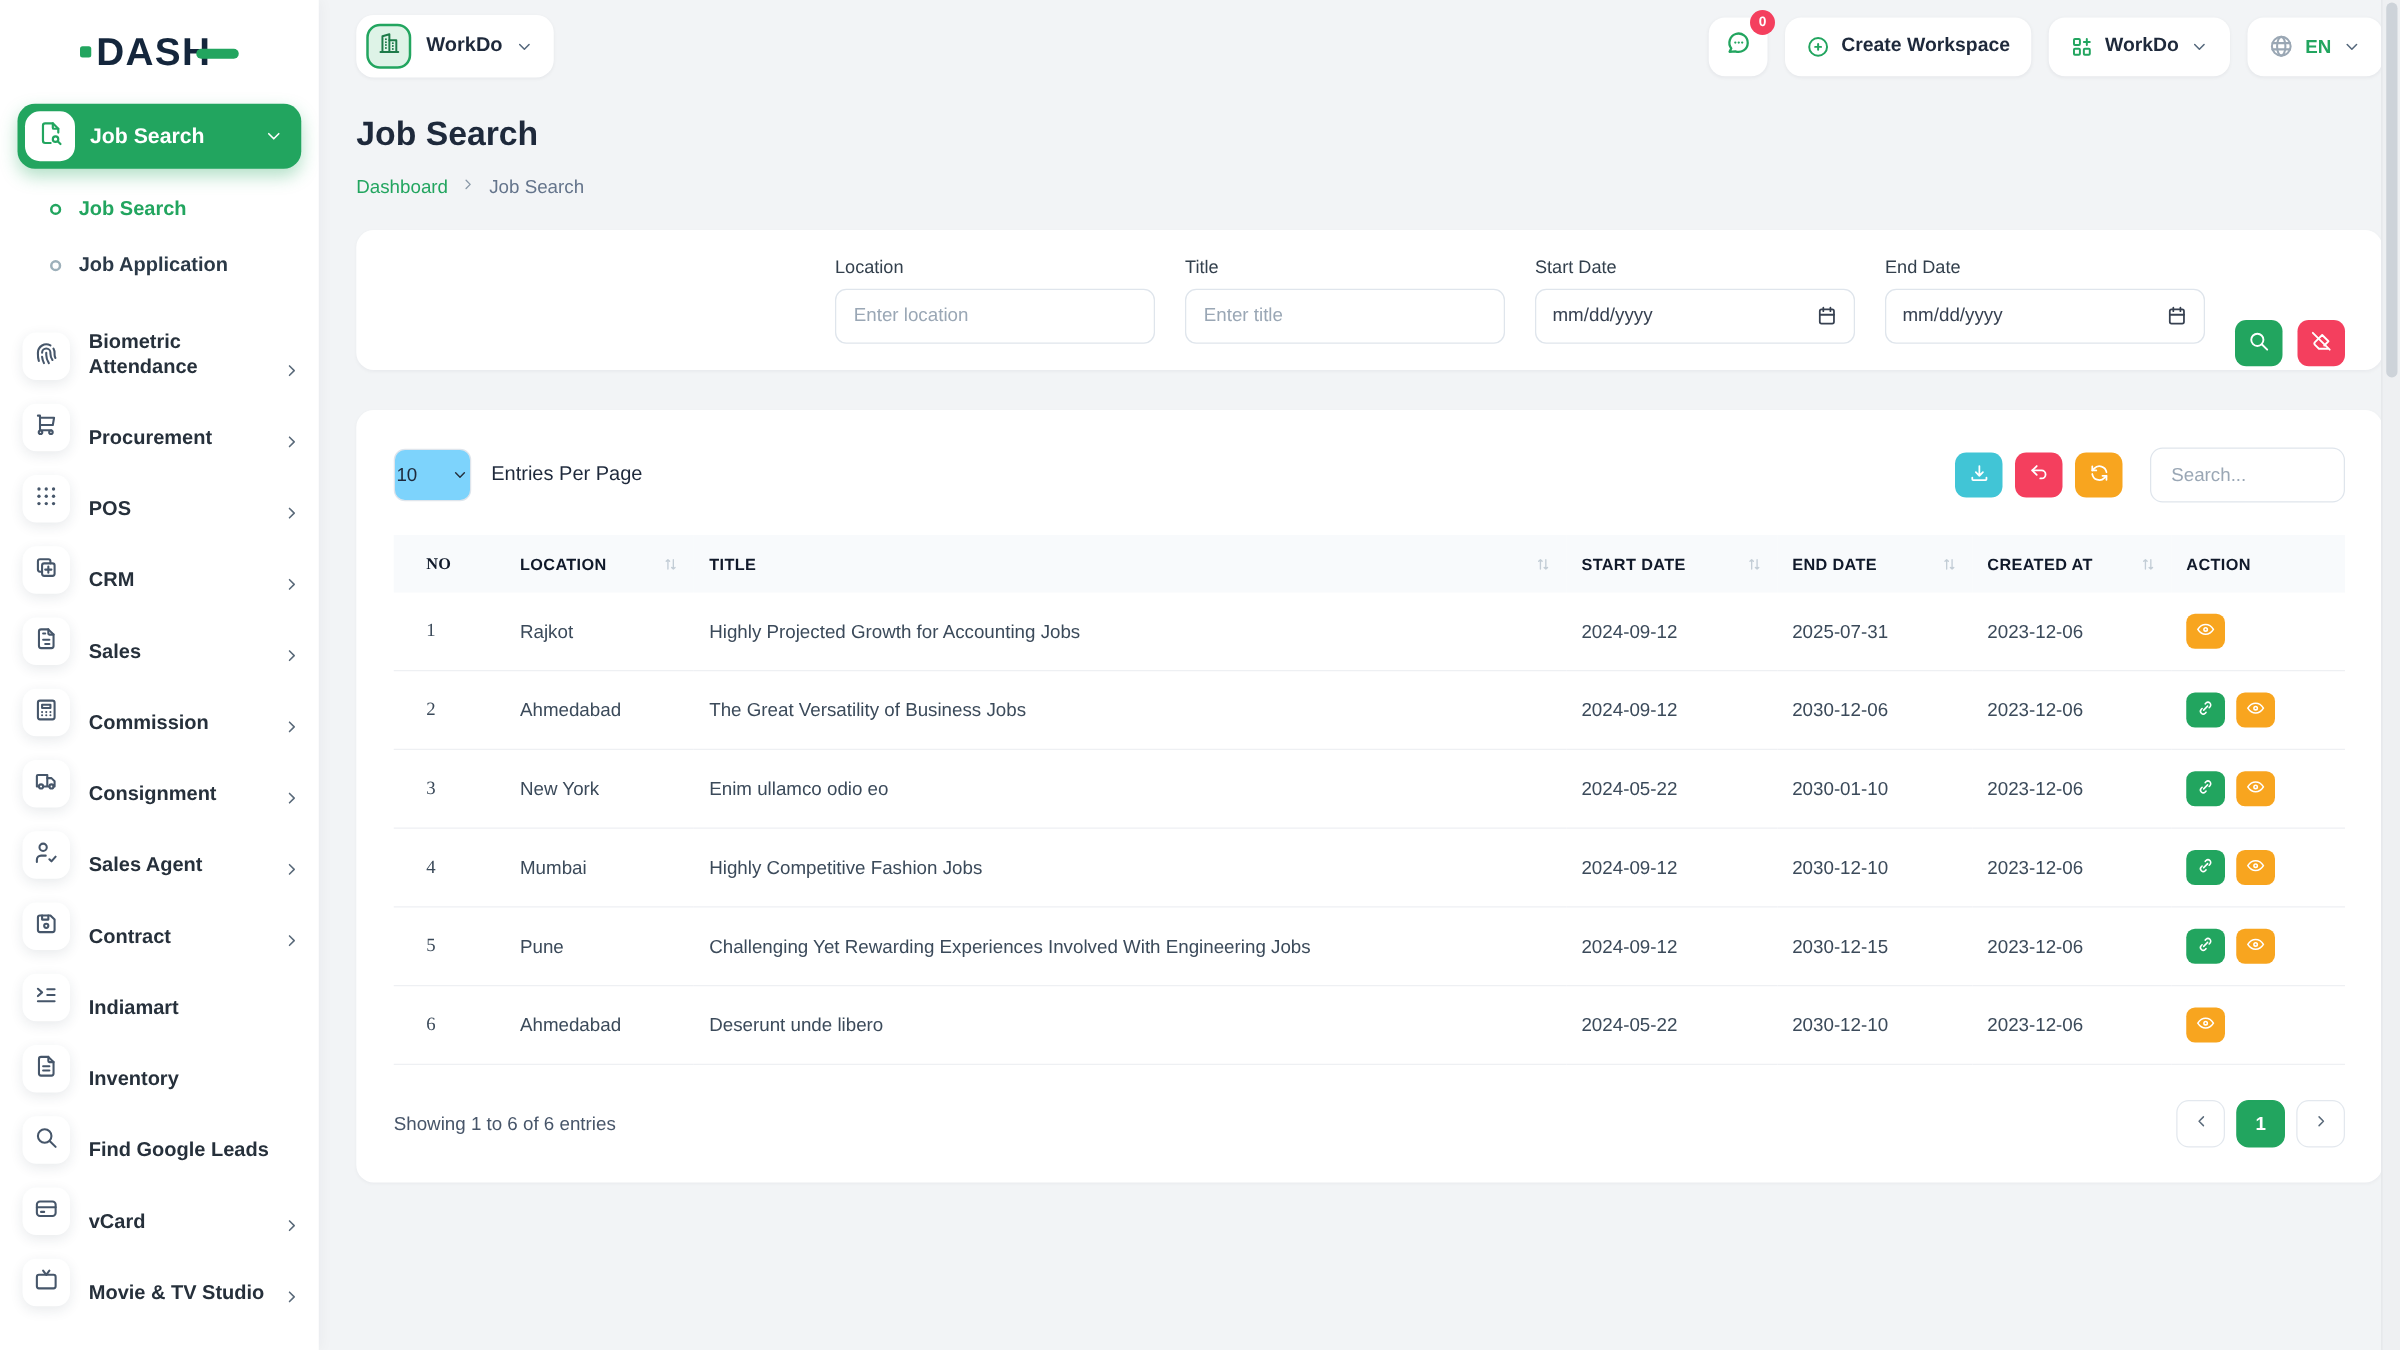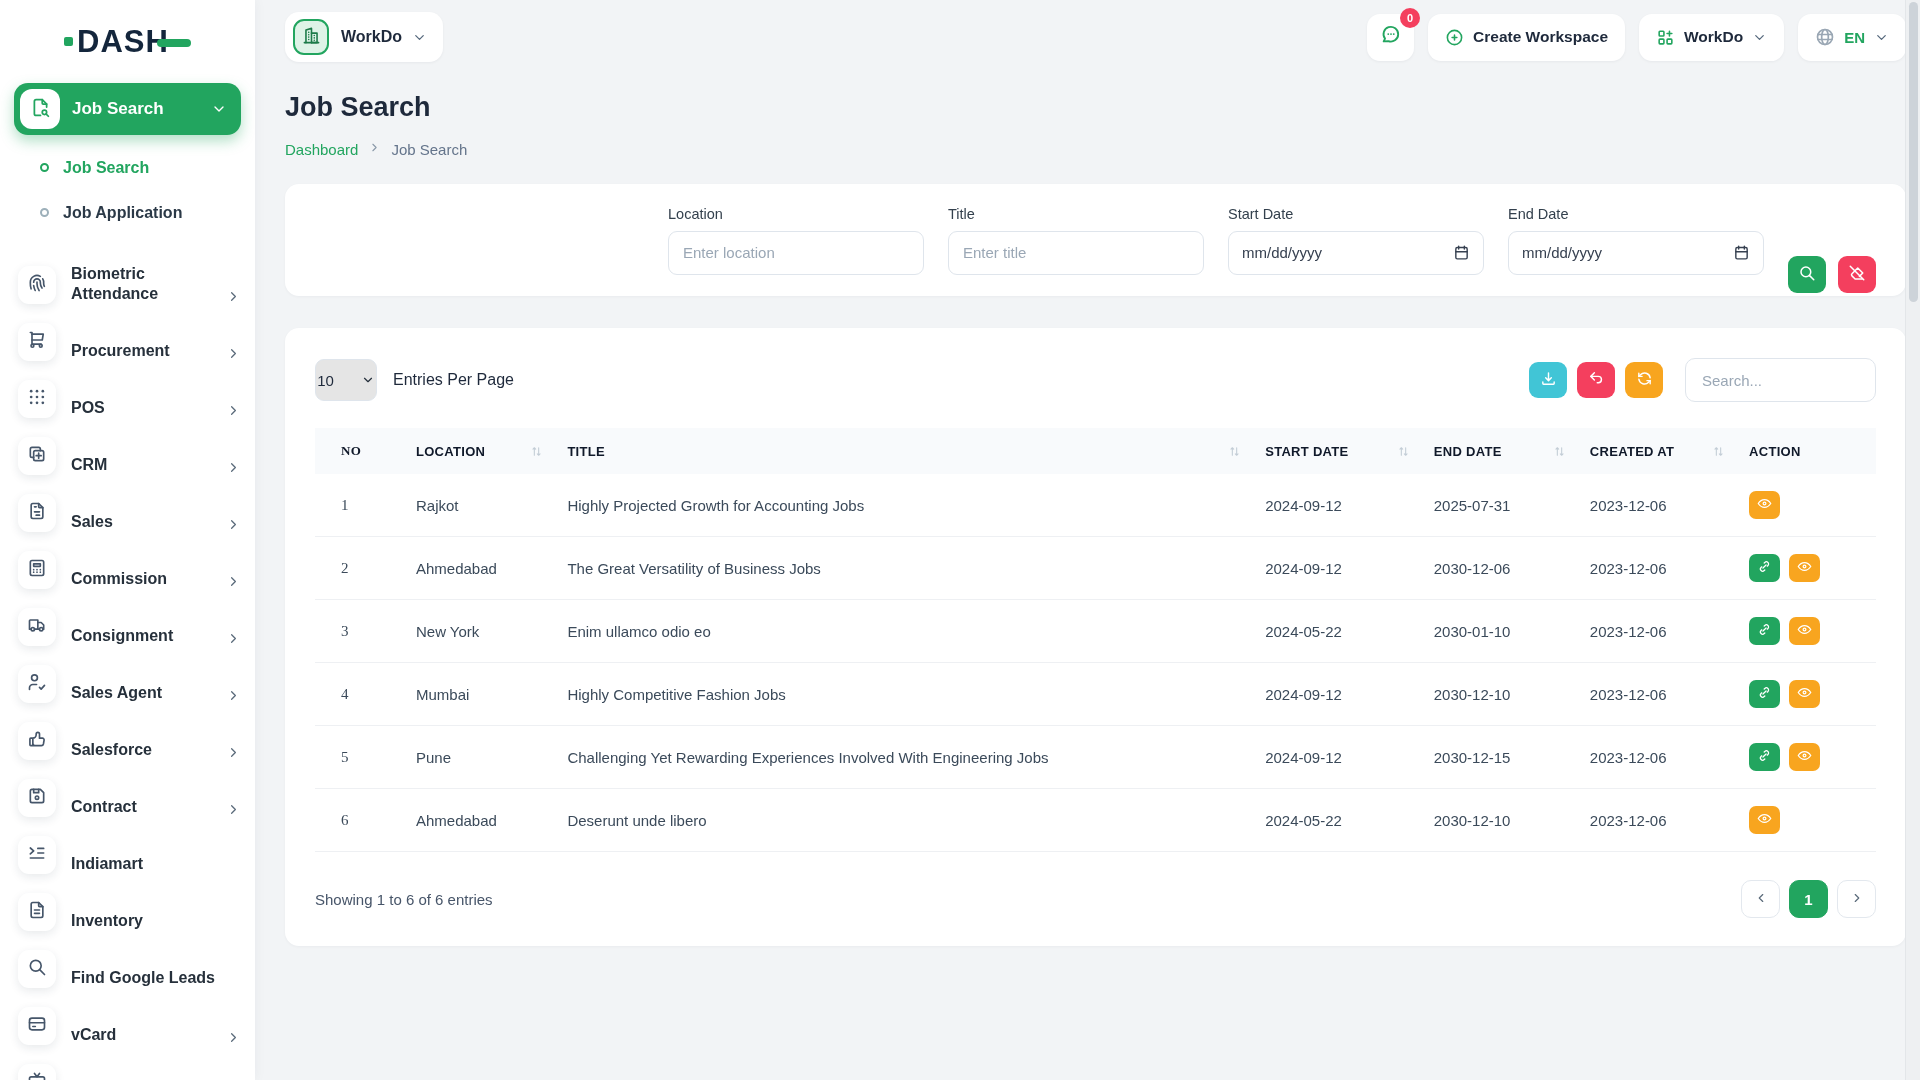--- a/index.html
+++ b/index.html
@@ -69,29 +69,29 @@
   .date-box .cal{color:#374151;display:flex;}
   .date-box .cal svg{width:17px;height:17px;}
   .f-btns{display:flex;gap:12px;align-self:flex-end;margin-bottom:3px;}
   .sq-btn{width:38px;height:37px;border:none;border-radius:9px;display:flex;align-items:center;justify-content:center;color:#fff;cursor:pointer;}
   .sq-btn svg{width:18px;height:18px;}
   .btn-green{background:#22a55f;}
   .btn-pink{background:#f43f5e;}
 
   .table-card{margin-top:32px;padding:30px 30px 28px 30px;min-height:598px;}
   .tc-controls{display:flex;align-items:center;}
-  .epp-select{width:62px;height:42px;border:1px solid #dfe5ec;border-radius:9px;display:flex;align-items:center;justify-content:center;gap:27px;font-size:15px;color:#1e293b;cursor:pointer;background:#e5e5e5;}
+  .epp-select{width:62px;height:42px;border:1px solid #dfe5ec;border-radius:9px;display:flex;align-items:center;justify-content:center;gap:27px;font-size:15px;color:#1e293b;cursor:pointer;background:#7dd3fc;}
   .epp-select .chev{display:flex;color:#25303c;}
   .epp-select .chev svg{width:14px;height:14px;}
   .epp-label{margin-left:16px;font-size:16px;color:#1e293b;}
   .tc-spacer{flex:1;}
   .toolbar{display:flex;gap:10px;}
   .tool-btn{width:38px;height:36px;border:none;border-radius:9px;display:flex;align-items:center;justify-content:center;color:#fff;cursor:pointer;}
   .tool-btn svg{width:17px;height:17px;}
-  .tc-search{margin-left:22px;width:191px;height:44px;border:1px solid #dfe5ec;border-radius:10px;padding:0 16px;font-size:15px;color:#374151;outline:none;font-family:inherit;background:#fff;}
+  .tc-search{margin-left:22px;width:156px;height:44px;border:1px solid #dfe5ec;border-radius:10px;padding:0 16px;font-size:15px;color:#374151;outline:none;font-family:inherit;background:#fff;}
   .tc-search::placeholder{color:#9aa7b5;}
 
   table.data{width:100%;border-collapse:collapse;margin-top:26px;}
   table.data thead th{background:#f8fafc;padding:15px 12px;text-align:left;font-size:13px;font-weight:700;letter-spacing:.3px;color:#10192a;white-space:nowrap;}
   table.data thead th .th-in{display:flex;align-items:center;justify-content:space-between;gap:6px;}
   .sort-ic{color:#c3cdd6;display:flex;}
   .sort-ic svg{width:13px;height:13px;}
   table.data tbody td{padding:17px 12px;font-size:15px;color:#3b4a5a;border-top:1px solid #eef0f3;}
   table.data tbody tr:first-child td{border-top:none;}
   table.data tbody tr:last-child td{border-bottom:1px solid #eef0f3;}
@@ -271,33 +271,20 @@
         </div>
         <div class="group">
           <span class="iconbox">
             <span><svg viewBox="0 0 24 24">
                 <circle cx="9" cy="7" r="3.5"></circle>
                 <path d="M3 21v-2a4 4 0 0 1 4-4h4.5"></path>
                 <path d="M15 18.5l2 2 4-4.5"></path>
               </svg></span>
           </span>
           <span class="glbl">Sales Agent</span>
-          <span class="gchev">
-            <svg viewBox="0 0 24 24">
-              <path d="M9 6l6 6-6 6"></path>
-            </svg>
-          </span>
-        </div>
-        <div class="group">
-          <span class="iconbox">
-            <span><svg viewBox="0 0 24 24">
-                <path d="M7 11v9H4.5a1 1 0 0 1-1-1v-7a1 1 0 0 1 1-1H7a4 4 0 0 0 4-4v-1a2 2 0 1 1 4 0v5h3.5a2 2 0 0 1 2 2.3l-.8 4.7a2.5 2.5 0 0 1-2.5 2H10a3 3 0 0 1-3-3"></path>
-              </svg></span>
-          </span>
-          <span class="glbl">Salesforce</span>
           <span class="gchev">
             <svg viewBox="0 0 24 24">
               <path d="M9 6l6 6-6 6"></path>
             </svg>
           </span>
         </div>
         <div class="group">
           <span class="iconbox">
             <span><svg viewBox="0 0 24 24">
                 <path d="M6 4h10l4 4v10a2 2 0 0 1-2 2H6a2 2 0 0 1-2-2V6a2 2 0 0 1 2-2"></path>

